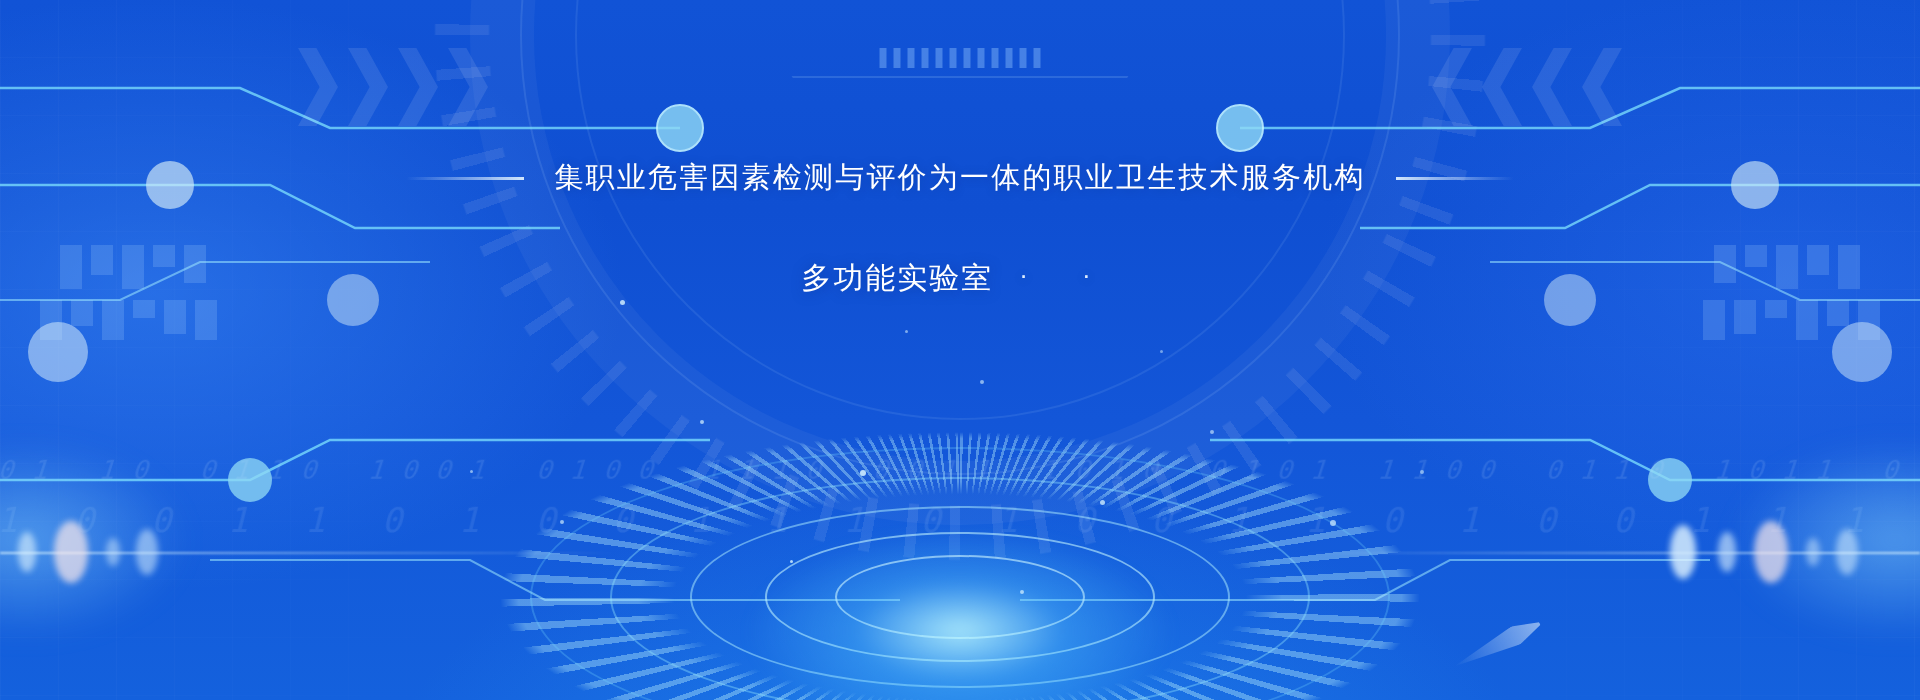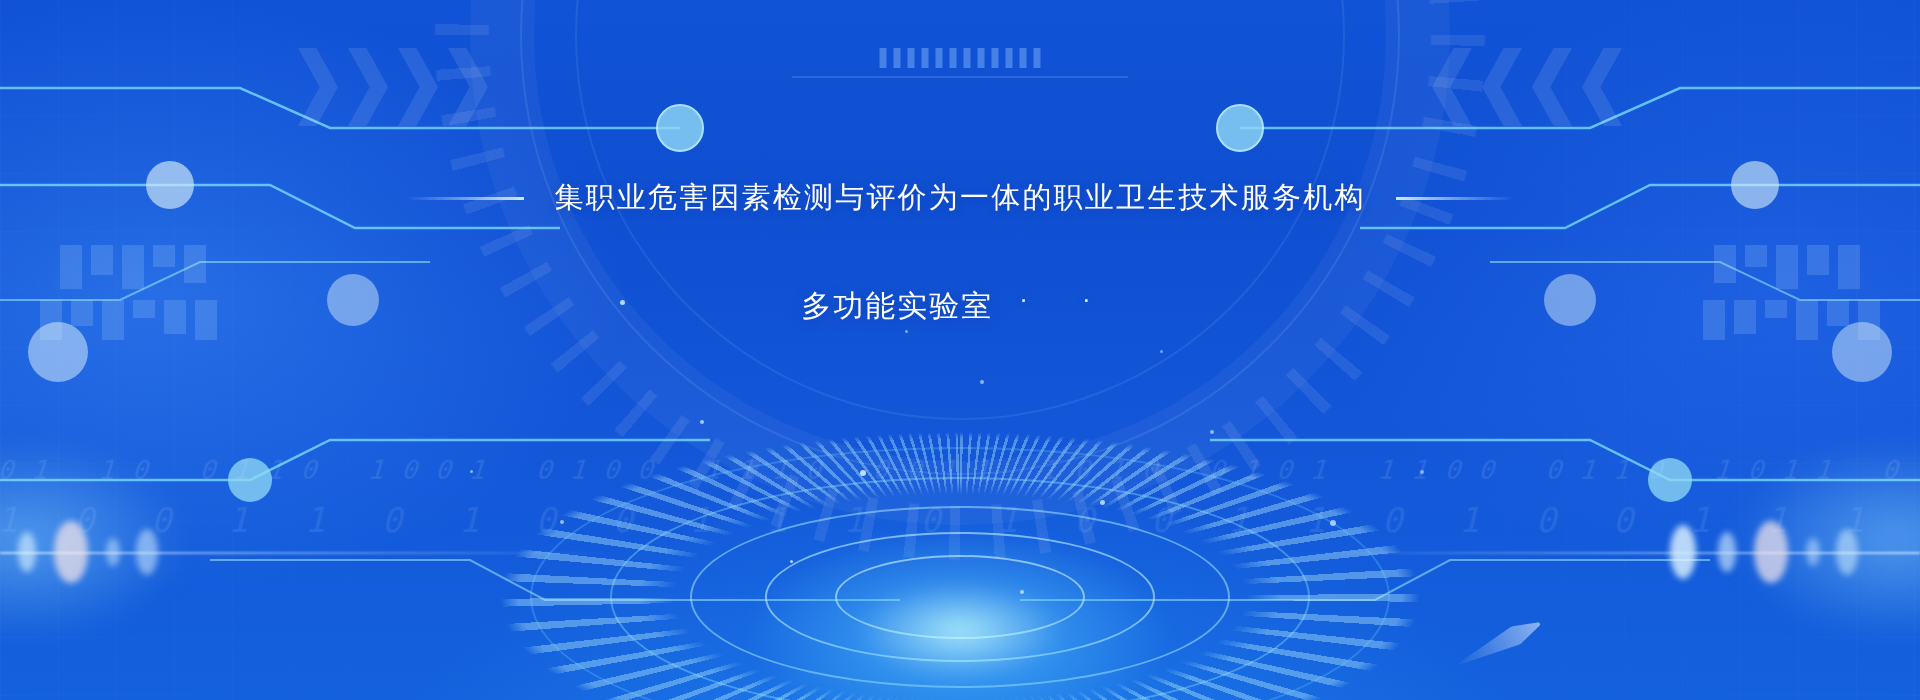--- a/index.html
+++ b/index.html
@@ -168,39 +168,39 @@
     color:#ffffff;
     background:linear-gradient(180deg,#ffffff 0%,#ffffff 56%,#eaf4ff 76%,#7fb4f5 100%);
     -webkit-background-clip:text;background-clip:text;
     -webkit-text-fill-color:transparent;
     text-shadow:0 0 34px rgba(120,200,255,.35);
   }
   .headline .w{margin:0 30px;}
 
   .subline{
     display:flex;align-items:center;justify-content:center;gap:30px;
-    margin-top:46px;
+    margin-top:26px;
   }
   .rule{
     display:block;width:118px;height:3px;
     background:linear-gradient(90deg,rgba(190,225,255,0),rgba(225,242,255,.92));
   }
   .rule.right{background:linear-gradient(90deg,rgba(225,242,255,.92),rgba(190,225,255,0));}
   .subtitle{
     font-size:29px;color:#ffffff;letter-spacing:2.2px;white-space:nowrap;
     text-shadow:0 1px 10px rgba(10,50,140,.45);
   }
 
   .features{
     display:flex;align-items:center;justify-content:center;gap:0;
     margin-top:60px;
     font-size:30px;color:#ffffff;letter-spacing:2px;white-space:nowrap;
     text-shadow:0 1px 12px rgba(10,50,140,.5);
   }
-  .features .item{padding:0 0;margin-top:8px;}
+  .features .item{padding:0 0;}
   .features .sep{
     display:inline-block;margin:0 26px;
     font-size:26px;color:#eaf6ff;opacity:.95;transform:translateY(-3px);
   }
 </style>
 </head>
 <body>
 
 <div class="banner">
 

